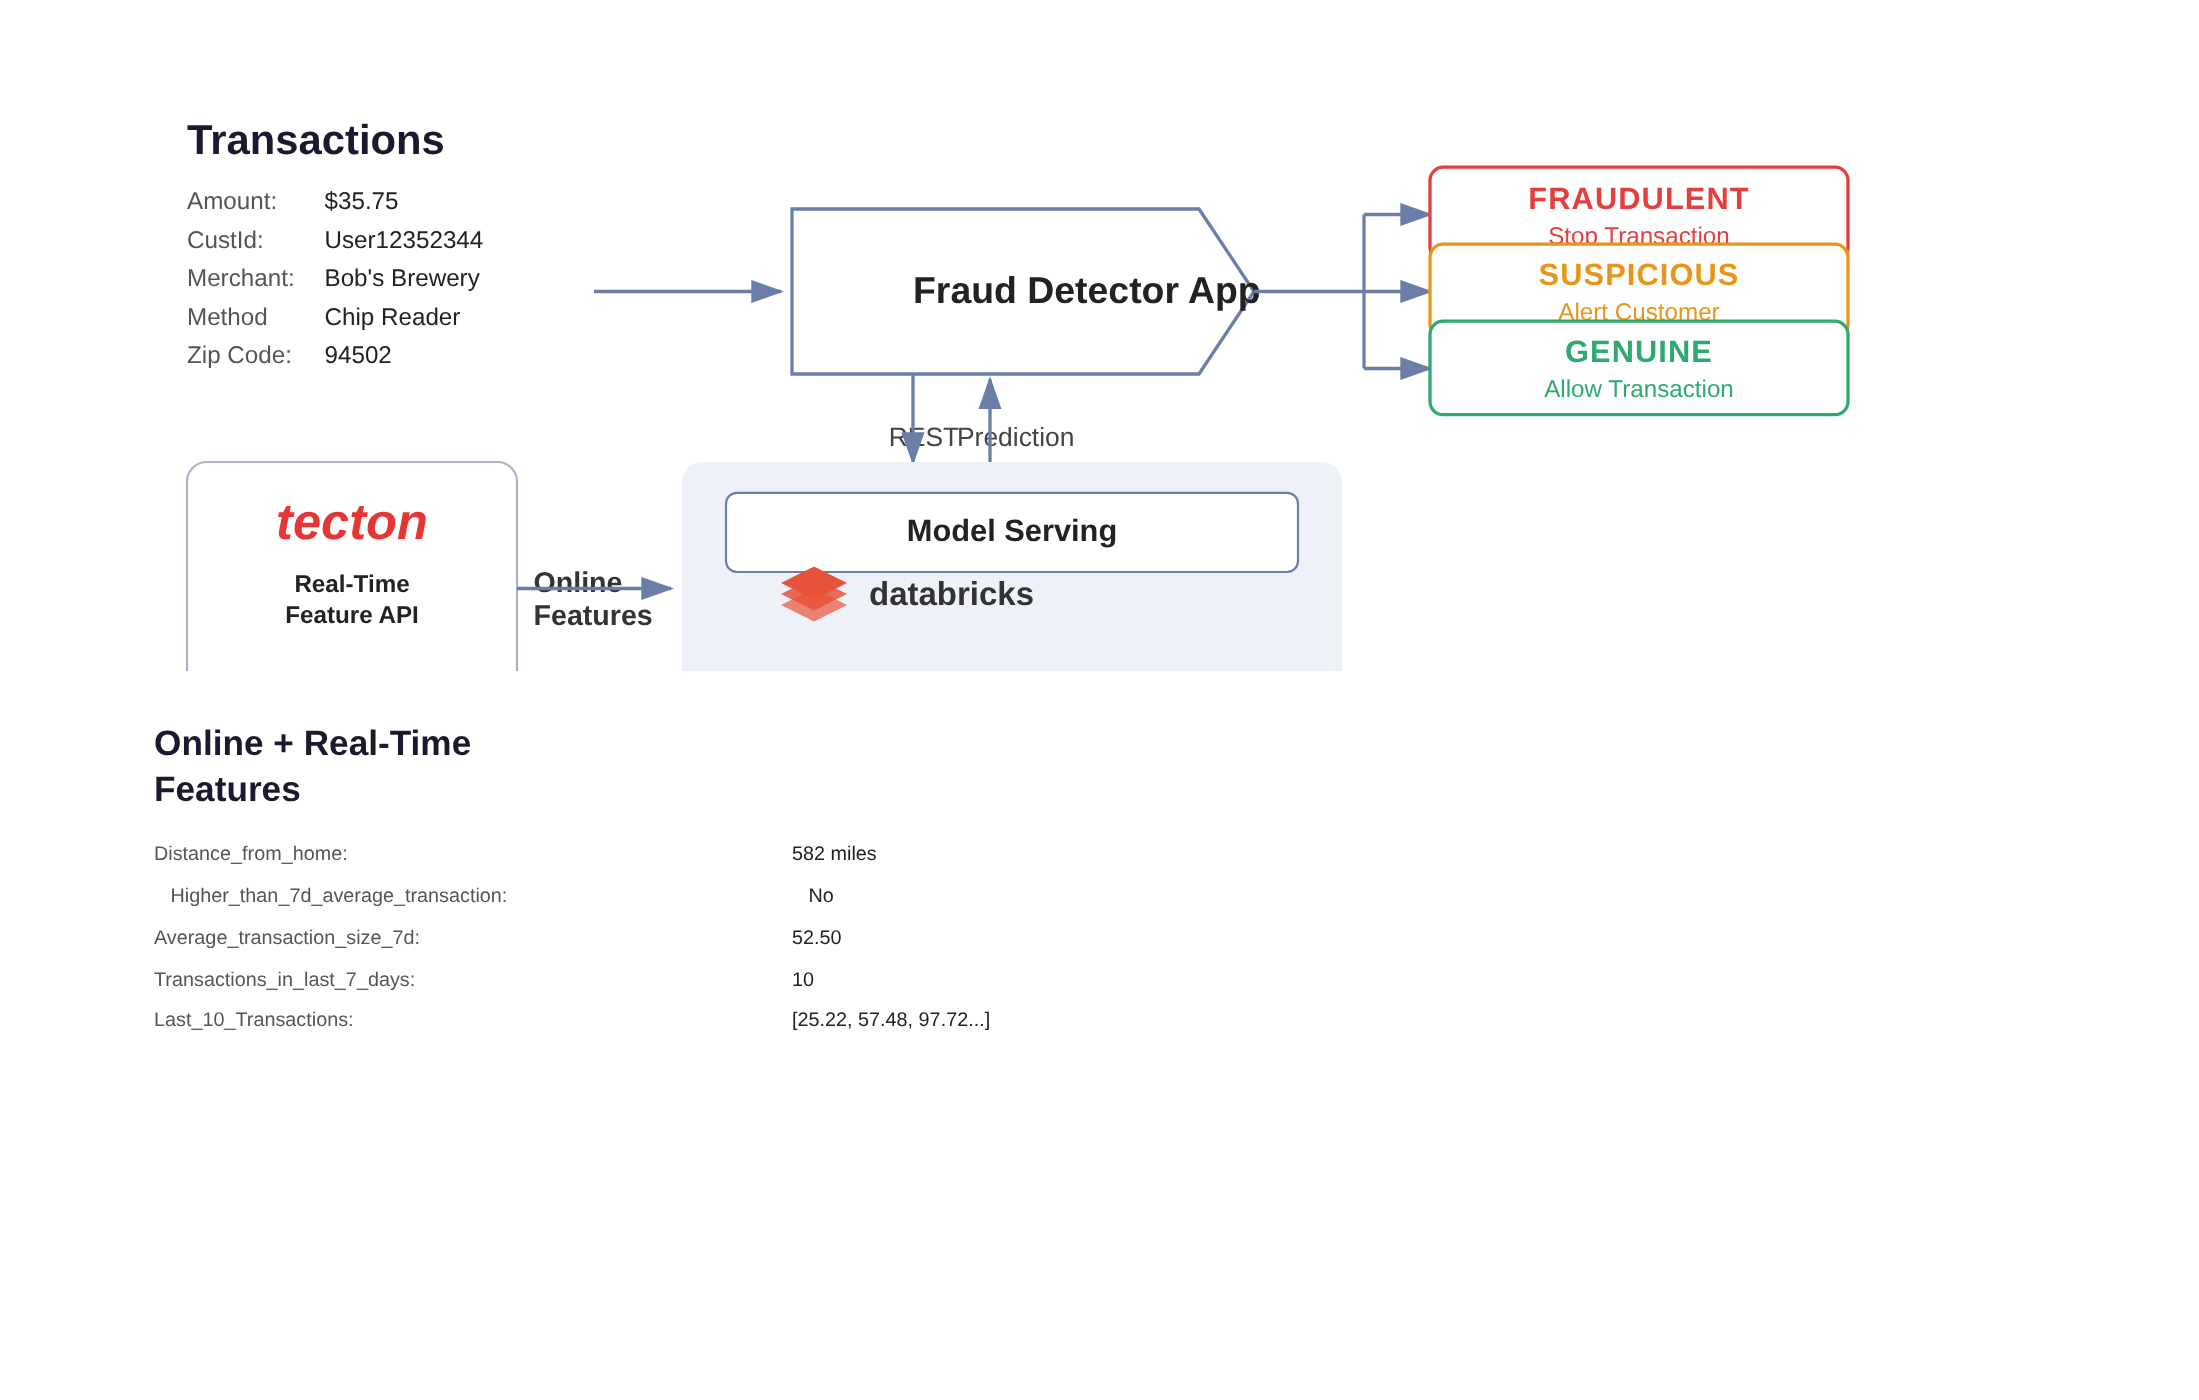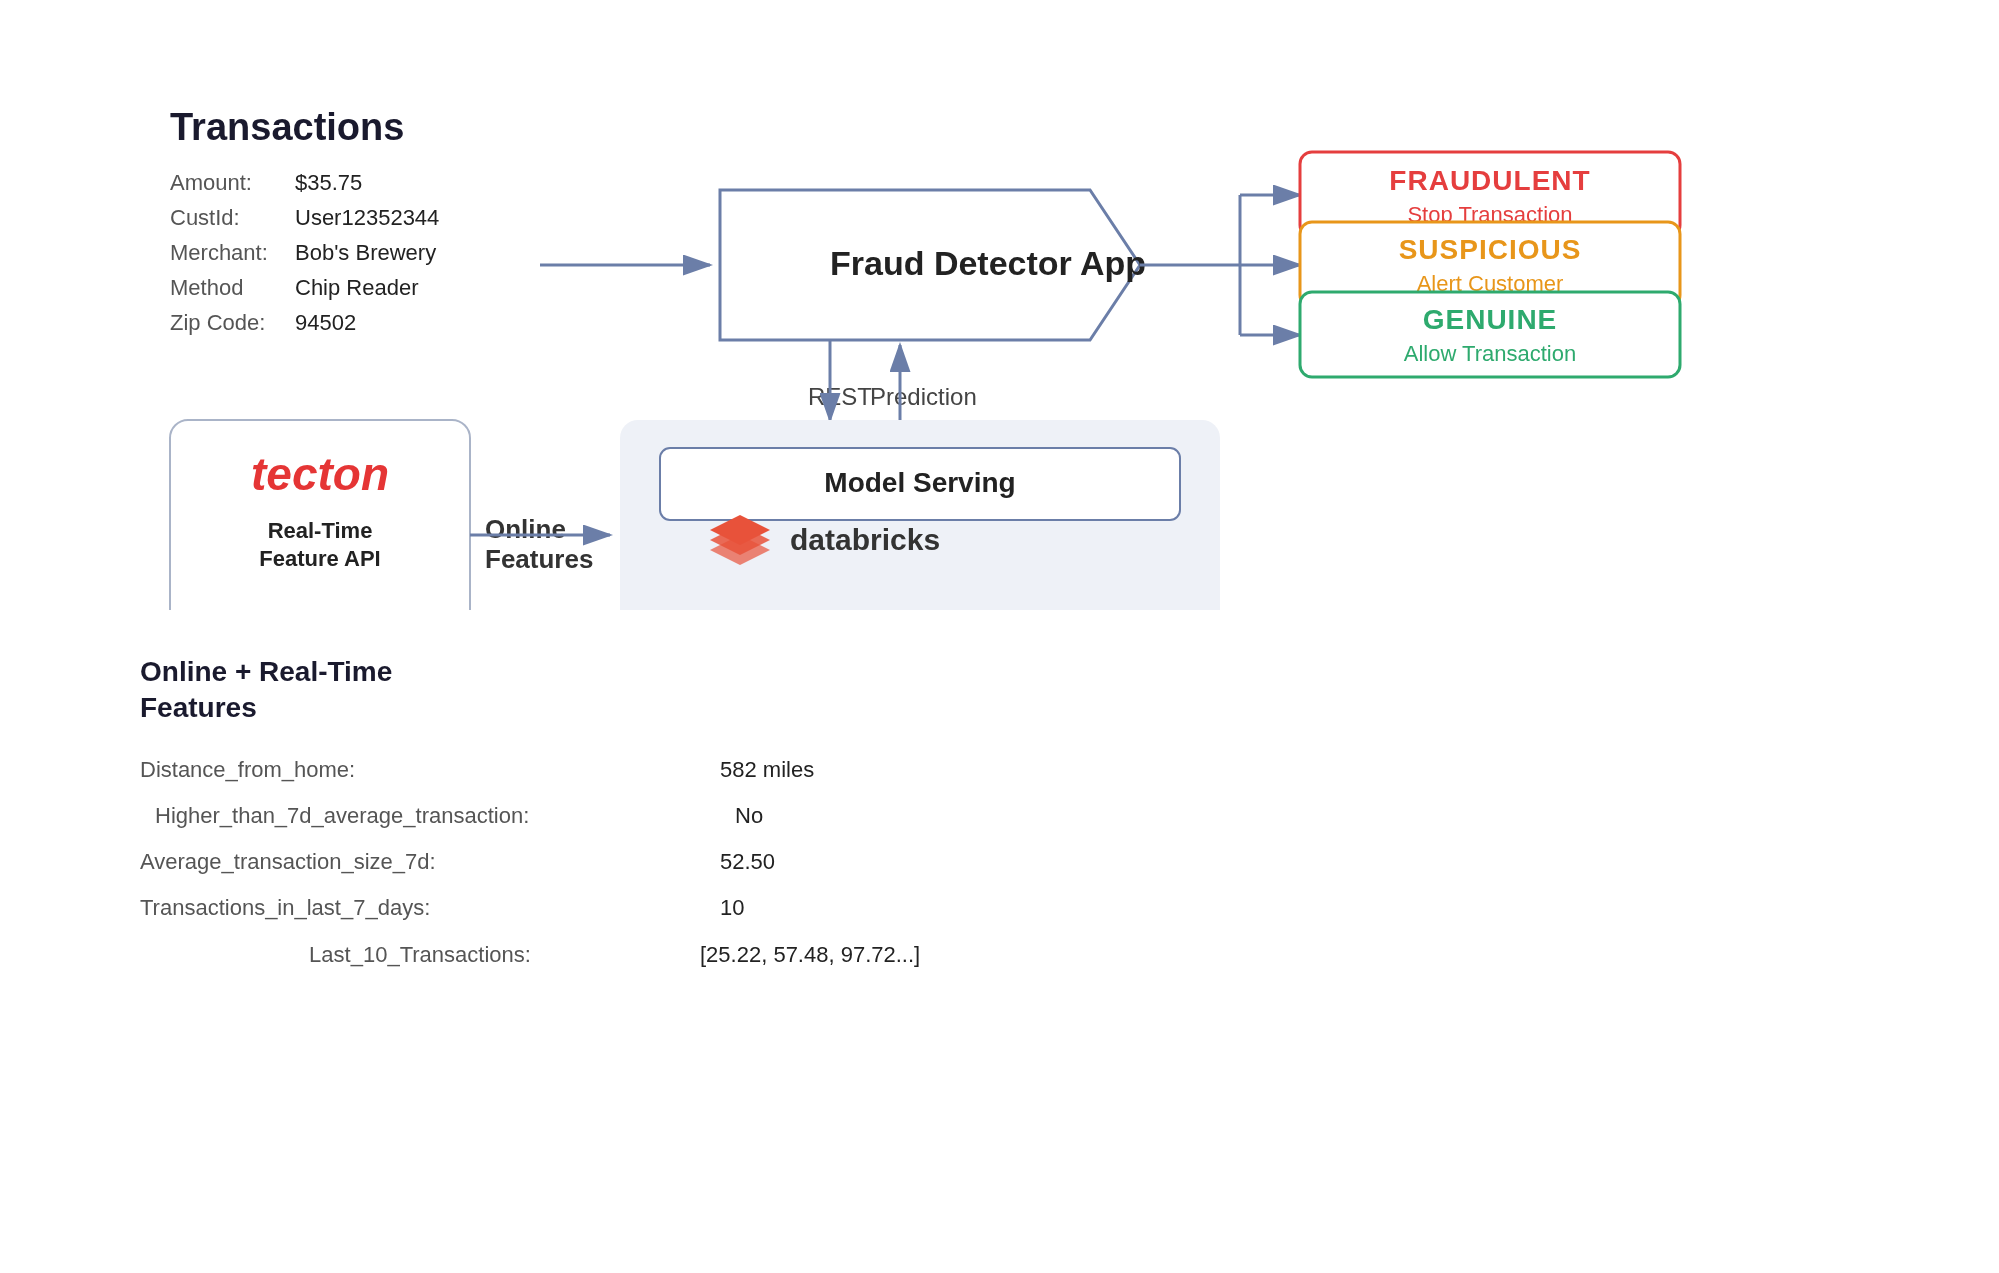--- a/index.html
+++ b/index.html
@@ -102,40 +102,40 @@
 
       <defs>
         <marker id="arrowhead" markerWidth="10" markerHeight="7" refX="9" refY="3.5" orient="auto">
           <polygon points="0 0, 10 3.5, 0 7" fill="#6b7ea8"></polygon>
         </marker>
       </defs>
     </svg>
   </div>
 
   <div style="margin-top: -20px;">
-    <div style="font-size: 28px; font-weight: 800; color: #1a1a2e; margin-bottom: 20px; line-height: 1.3;">
+    <div style="font-size: 32px; font-weight: 800; color: #1a1a2e; margin-bottom: 20px; line-height: 1.3;">
       <span>Online + Real-Time<br>Features</span>
     </div>
-    <div style="font-size: 22px; color: #333; line-height: 2.1; font-family: Arial, sans-serif;">
+    <div style="font-size: 18px; color: #333; line-height: 2.1; font-family: Arial, sans-serif;">
       <div class="frow" style="display: flex; gap: 20px;">
         <span style="min-width: 560px; color: #555;">Distance_from_home:</span>
         <span style="color: #222;">582 miles</span>
       </div>
       <div style="display: flex; gap: 20px;">
         <span style="min-width: 560px; color: #555; margin-left: 15px;">Higher_than_7d_average_transaction:</span>
         <span style="color: #222;">No</span>
       </div>
       <div style="display: flex; gap: 20px;">
         <span style="min-width: 560px; color: #555;">Average_transaction_size_7d:</span>
         <span style="color: #222;">52.50</span>
       </div>
       <div style="display: flex; gap: 20px;">
         <span style="min-width: 560px; color: #555;">Transactions_in_last_7_days:</span>
         <span style="color: #222;">10</span>
       </div>
-      <div style="display: flex;  text-align: center;">
+      <div style="display: flex; gap: 20px;">
         <span style="min-width: 560px; color: #555;">Last_10_Transactions:</span>
         <span style="color: #222;">[25.22, 57.48, 97.72...]</span>
       </div>
     </div>
   </div>
 
 </div>
 
 </body></html>

